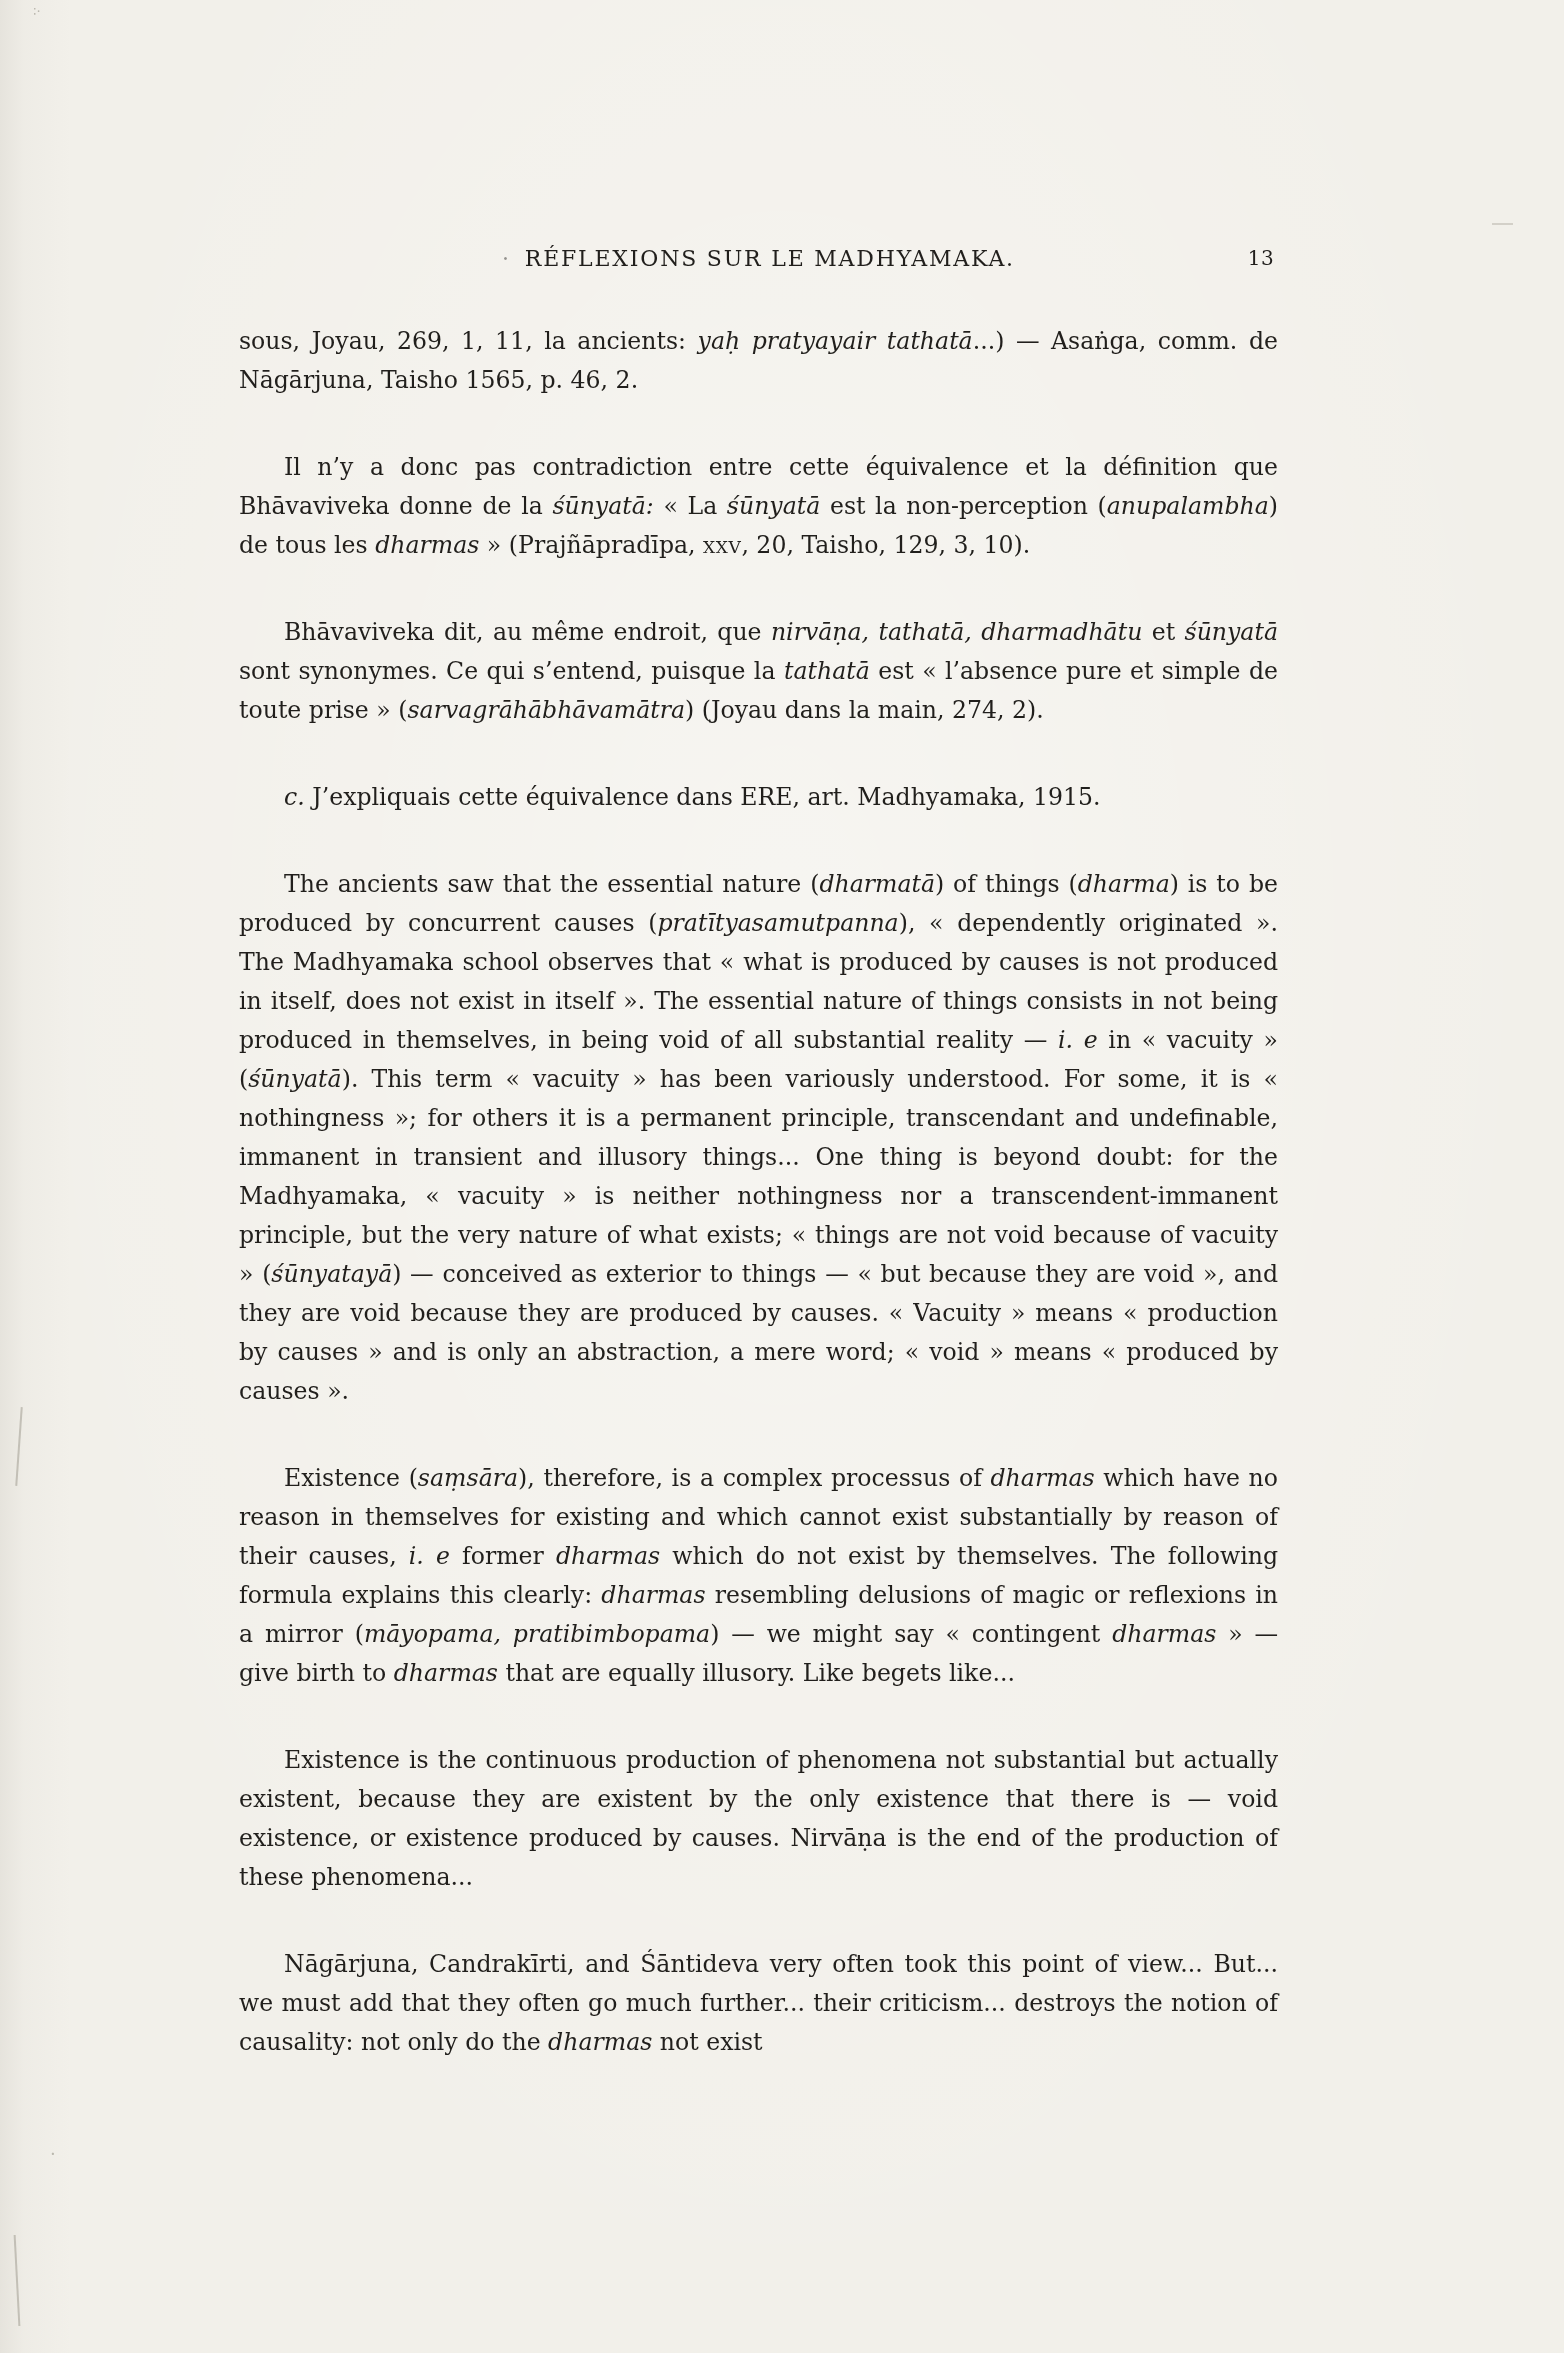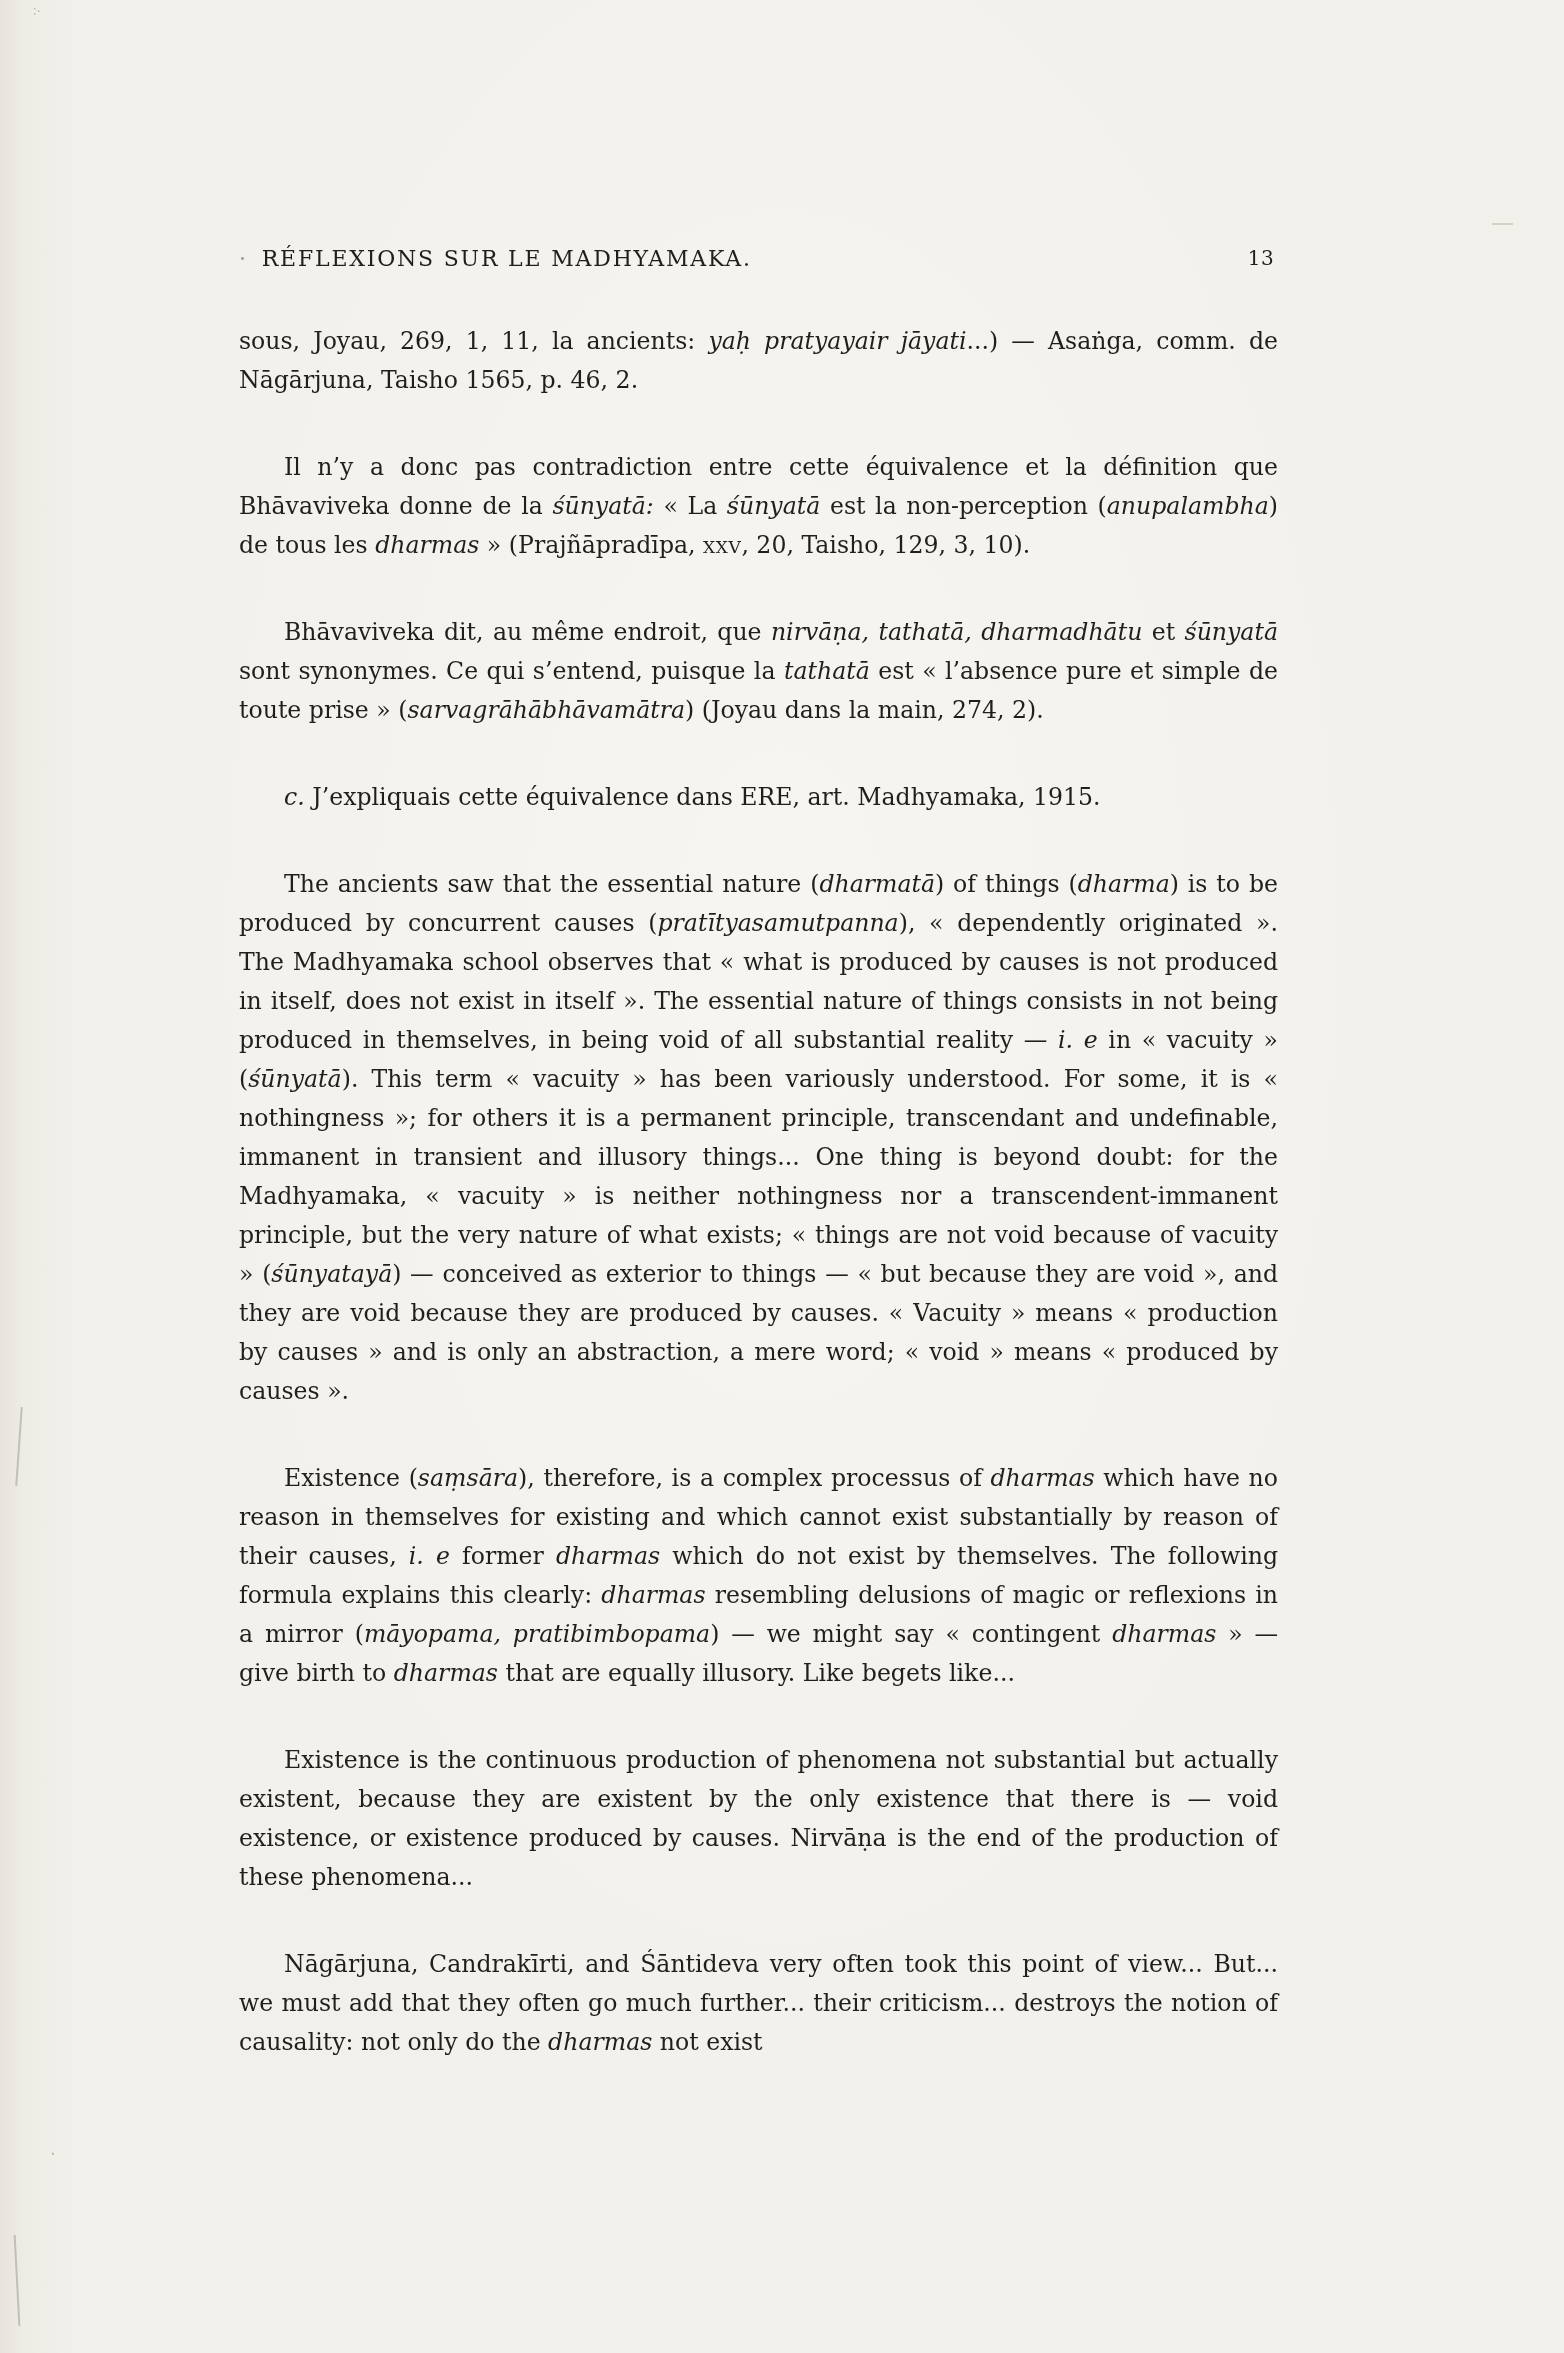--- a/index.html
+++ b/index.html
@@ -24,21 +24,21 @@
       #f2f0ea;
   }
   .content {
     position: absolute;
     left: 239px;
     top: 246px;
     width: 1039px;
   }
   .header {
     position: relative;
-    text-align: left;
+    text-align: center;
     font-size: 22px;
     letter-spacing: 1.8px;
     margin-bottom: 51px;
     white-space: nowrap;
   }
   .header-dot {
     opacity: 0.45;
     margin-right: 15.7px;
     letter-spacing: 0;
   }
@@ -81,21 +81,21 @@
 
 <div class="page">
 
   <div class="content">
     <div class="header">
       <span class="header-dot">·</span><span class="header-title">RÉFLEXIONS SUR LE MADHYAMAKA.</span>
       <span class="page-number">13</span>
     </div>
 
     <div class="body-text">
-        <p class=""><span>sous, Joyau, 269, 1, 11, la ancients: </span><span class="it">yaḥ pratyayair jāyati</span><span>...) — Asaṅga, comm. de Nāgārjuna, Taisho 1565, p. 46, 2.</span></p>
+        <p class=""><span>sous, Joyau, 269, 1, 11, la ancients: </span><span class="it">yaḥ pratyayair tathatā</span><span>...) — Asaṅga, comm. de Nāgārjuna, Taisho 1565, p. 46, 2.</span></p>
         <p class="indent"><span>Il n’y a donc pas contradiction entre cette équivalence et la définition que Bhāvaviveka donne de la </span><span class="it">śūnyatā:</span><span> « La </span><span class="it">śūnyatā</span><span> est la non-perception (</span><span class="it">anupalambha</span><span>) de tous les </span><span class="it">dharmas</span><span> » (Prajñāpradīpa, </span><span class="sc">xxv</span><span>, 20, Taisho, 129, 3, 10).</span></p>
         <p class="indent"><span>Bhāvaviveka dit, au même endroit, que </span><span class="it">nirvāṇa, tathatā, dharmadhātu</span><span> et </span><span class="it">śūnyatā</span><span> sont synonymes. Ce qui s’entend, puisque la </span><span class="it">tathatā</span><span> est « l’absence pure et simple de toute prise » (</span><span class="it">sarvagrāhābhāvamātra</span><span>) (Joyau dans la main, 274, 2).</span></p>
         <p class="indent"><span class="it">c.</span><span> J’expliquais cette équivalence dans ERE, art. Madhyamaka, 1915.</span></p>
         <p class="indent"><span>The ancients saw that the essential nature (</span><span class="it">dharmatā</span><span>) of things (</span><span class="it">dharma</span><span>) is to be produced by concurrent causes (</span><span class="it">pratītyasamutpanna</span><span>), « dependently originated ». The Madhyamaka school observes that « what is produced by causes is not produced in itself, does not exist in itself ». The essential nature of things consists in not being produced in themselves, in being void of all substantial reality — </span><span class="it">i. e</span><span> in « vacuity » (</span><span class="it">śūnyatā</span><span>). This term « vacuity » has been variously understood. For some, it is « nothingness »; for others it is a permanent principle, transcendant and undefinable, immanent in transient and illusory things... One thing is beyond doubt: for the Madhyamaka, « vacuity » is neither nothingness nor a transcendent-immanent principle, but the very nature of what exists; « things are not void because of vacuity » (</span><span class="it">śūnyatayā</span><span>) — conceived as exterior to things — « but because they are void », and they are void because they are produced by causes. « Vacuity » means « production by causes » and is only an abstraction, a mere word; « void » means « produced by causes ».</span></p>
         <p class="indent"><span>Existence (</span><span class="it">saṃsāra</span><span>), therefore, is a complex processus of </span><span class="it">dharmas</span><span> which have no reason in themselves for existing and which cannot exist substantially by reason of their causes, </span><span class="it">i. e</span><span> former </span><span class="it">dharmas</span><span> which do not exist by themselves. The following formula explains this clearly: </span><span class="it">dharmas</span><span> resembling delusions of magic or reflexions in a mirror (</span><span class="it">māyopama, pratibimbopama</span><span>) — we might say « contingent </span><span class="it">dharmas</span><span> » — give birth to </span><span class="it">dharmas</span><span> that are equally illusory. Like begets like...</span></p>
         <p class="indent"><span>Existence is the continuous production of phenomena not substantial but actually existent, because they are existent by the only existence that there is — void existence, or existence produced by causes. Nirvāṇa is the end of the production of these phenomena...</span></p>
         <p class="indent"><span>Nāgārjuna, Candrakīrti, and Śāntideva very often took this point of view... But... we must add that they often go much further... their criticism... destroys the notion of causality: not only do the </span><span class="it">dharmas</span><span> not exist</span></p>
       </div>
   </div>
 

